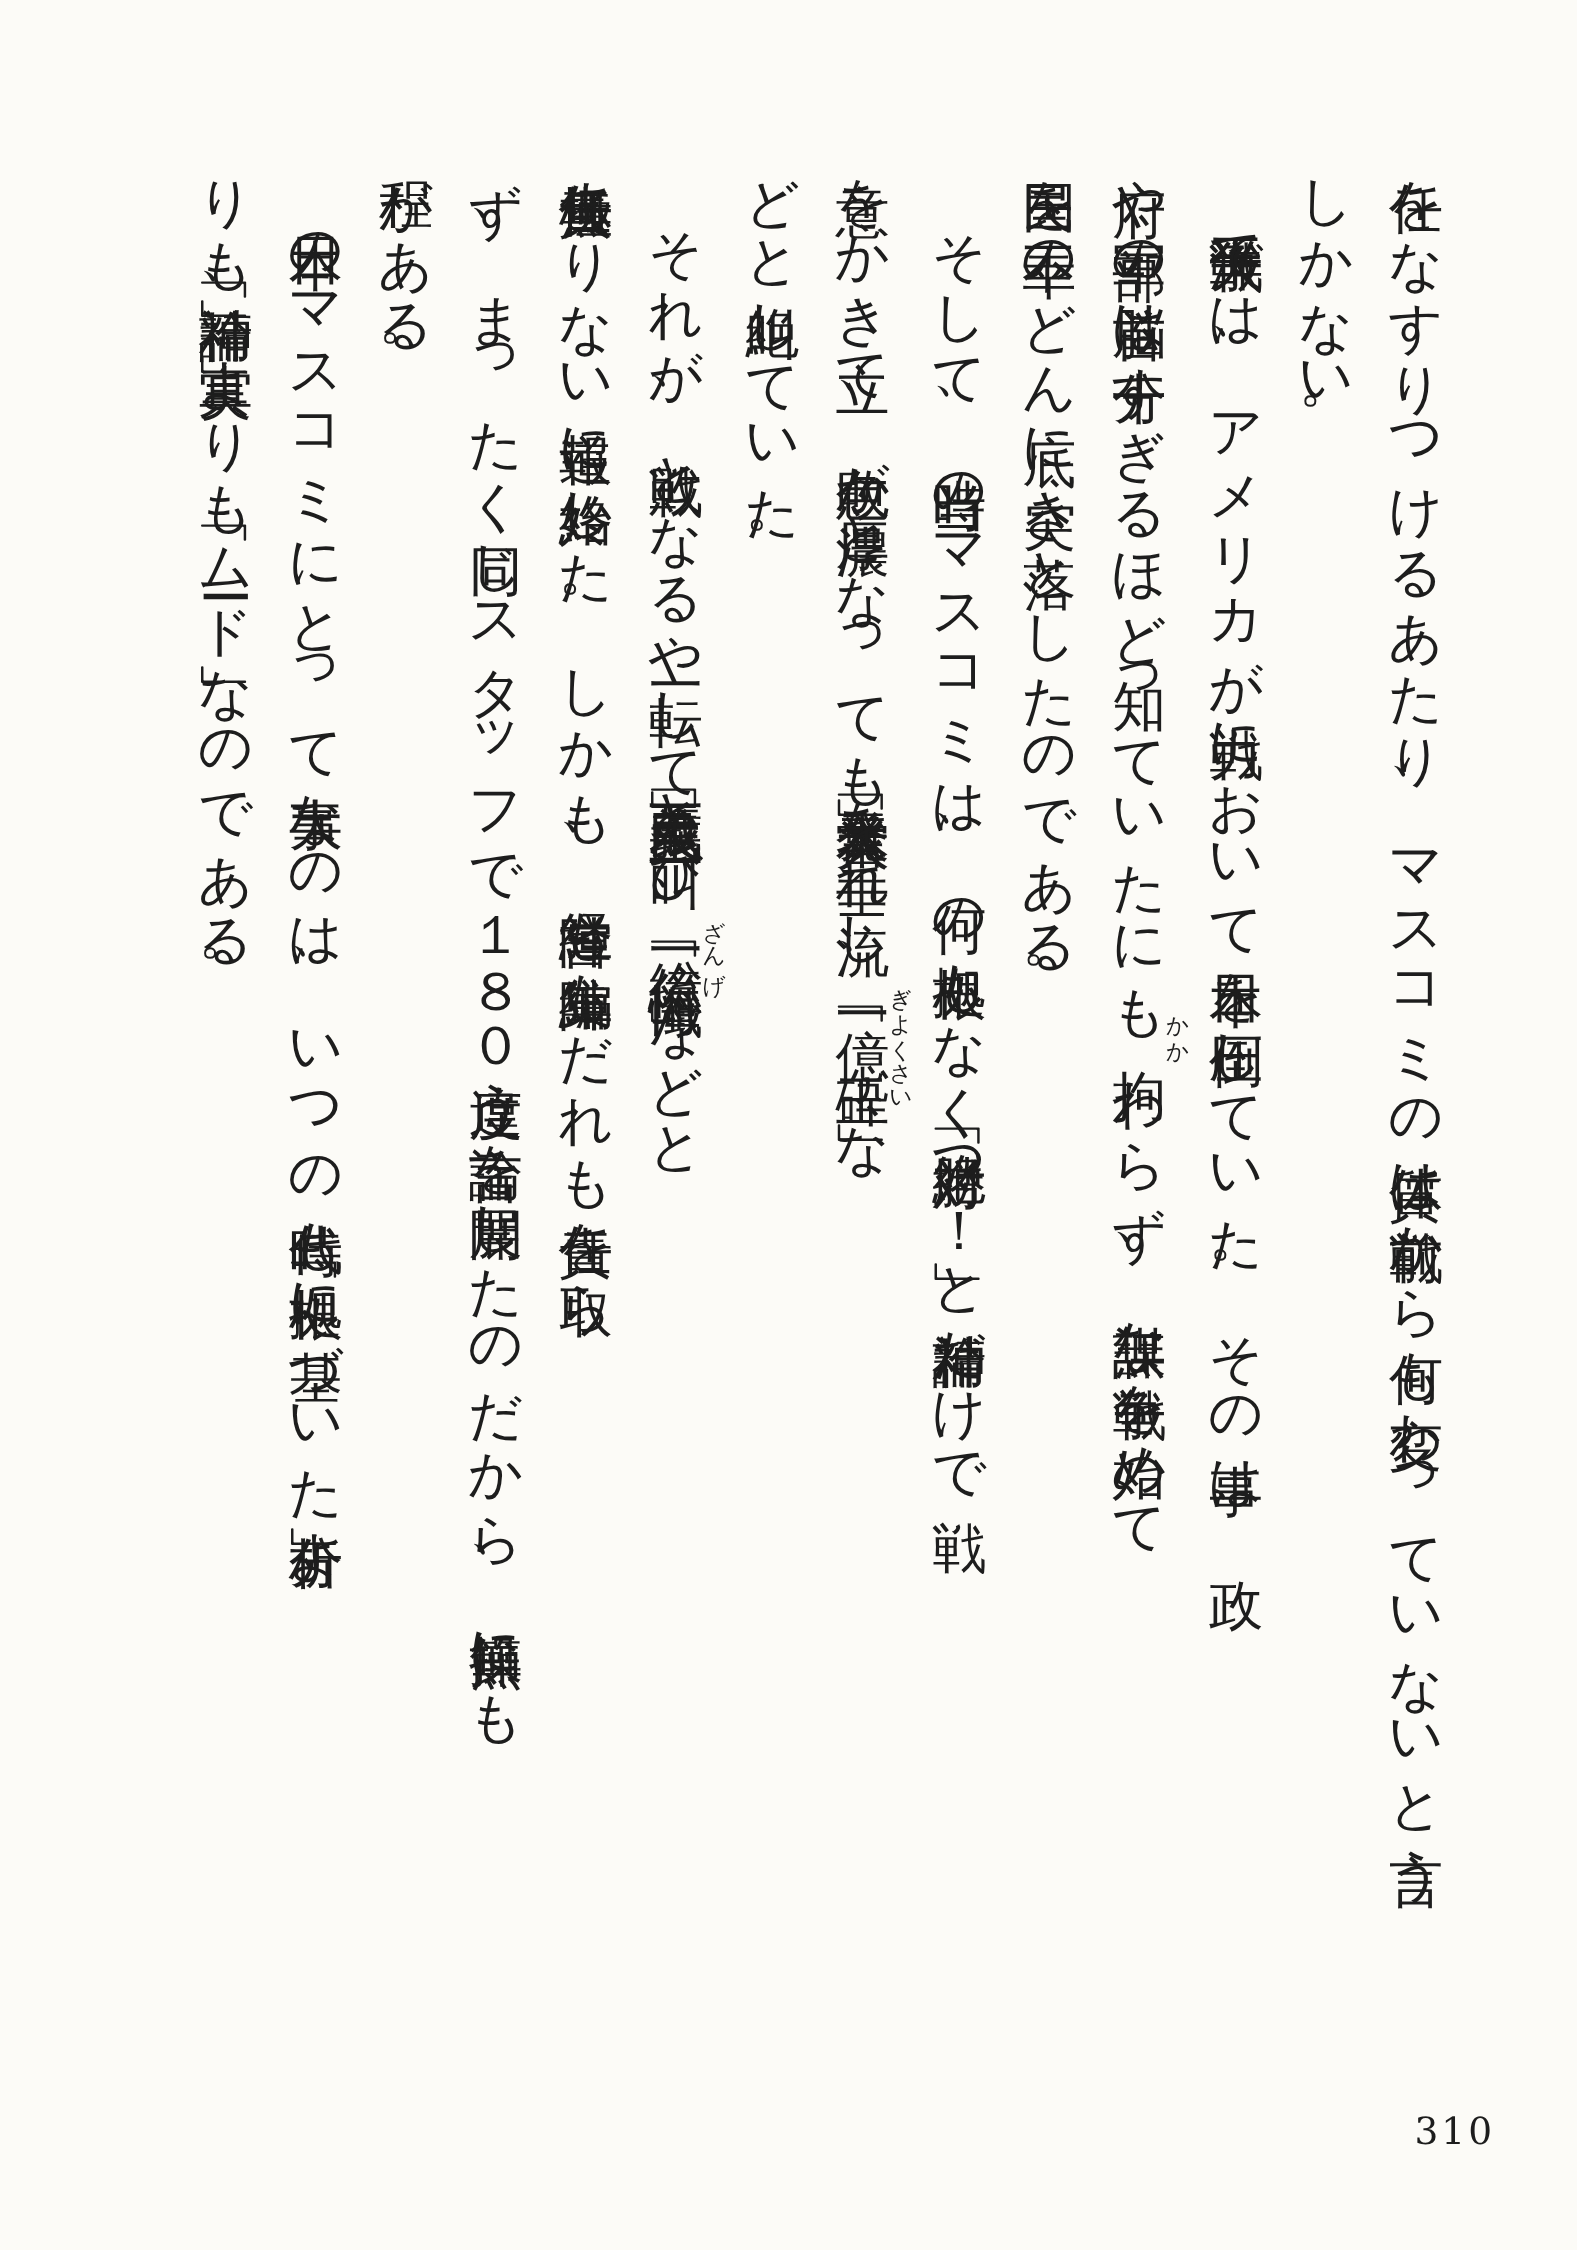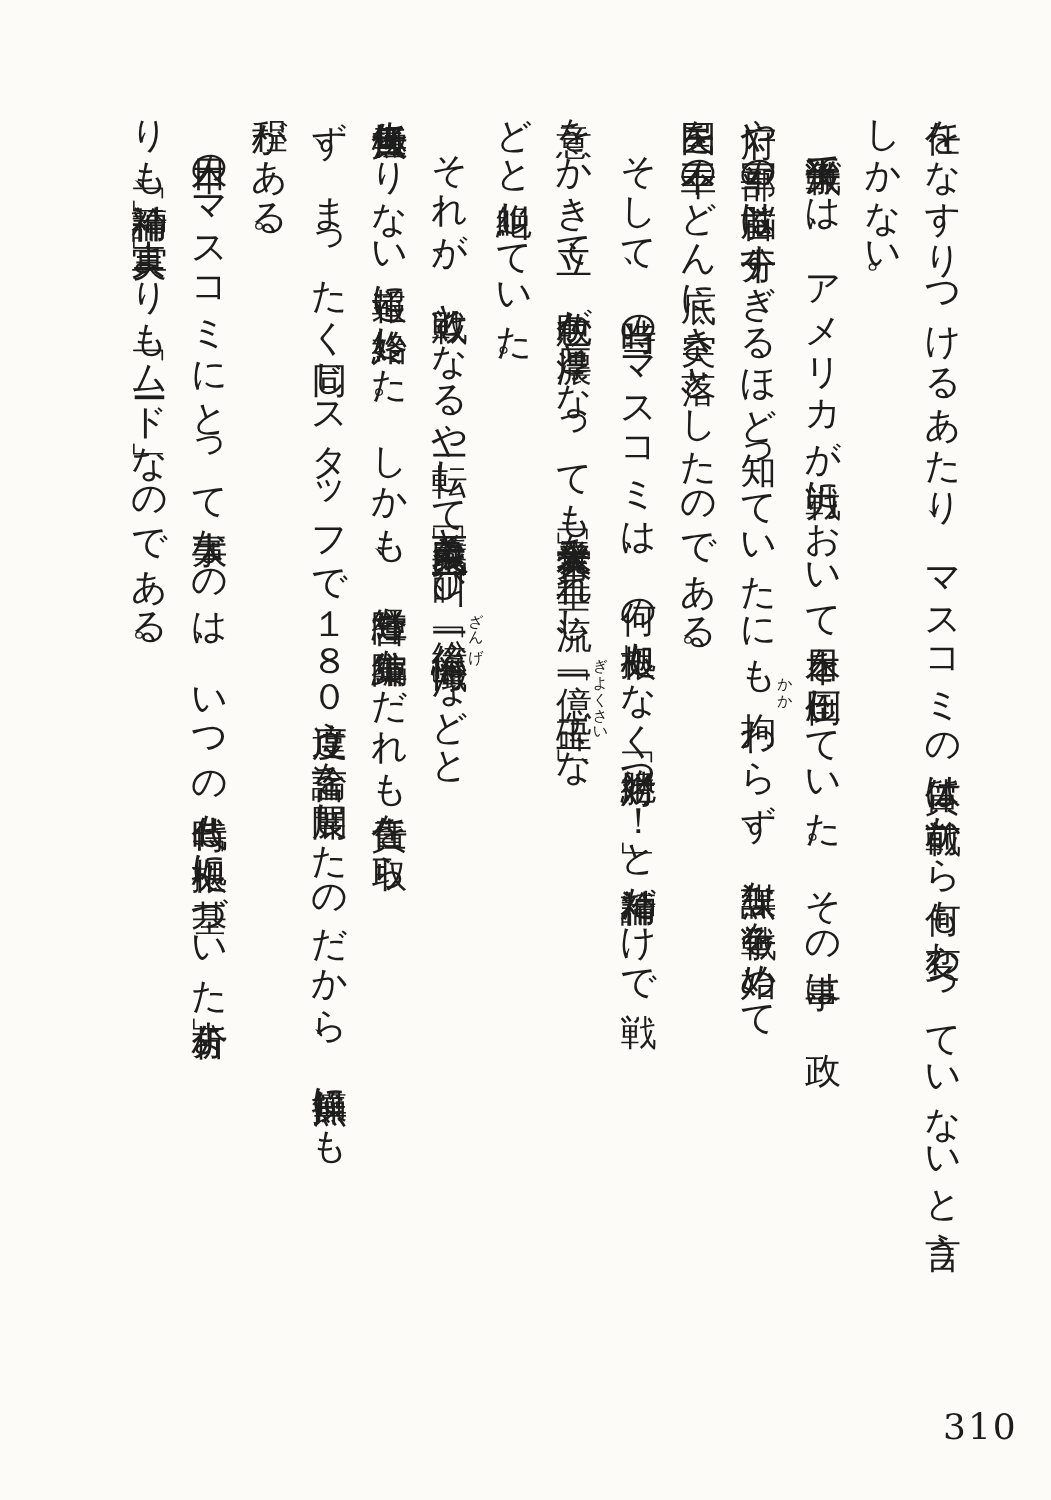--- a/index.html
+++ b/index.html
@@ -45,21 +45,21 @@
   }
   rt {
     font-size: 15px;
     letter-spacing: 0;
     color: var(--ink, #1d1d1d);
   }
   .page-number {
     position: absolute;
     left: 943px;
     top: 1406px;
-    font-size: 36px;
+    font-size: 25px;
     letter-spacing: 2px;
     color: var(--ink, #1d1d1d);
   }
 </style>
 </head>
 <body style="--paper: #fcfbf7; --ink: #1d1d1d;">
 
 <div class="page">
   <div class="text-block" id="text-block">
       <div class="tline">任をなすりつけるあたり、マスコミの体質は戦前から何も変わっていないと言う</div>

